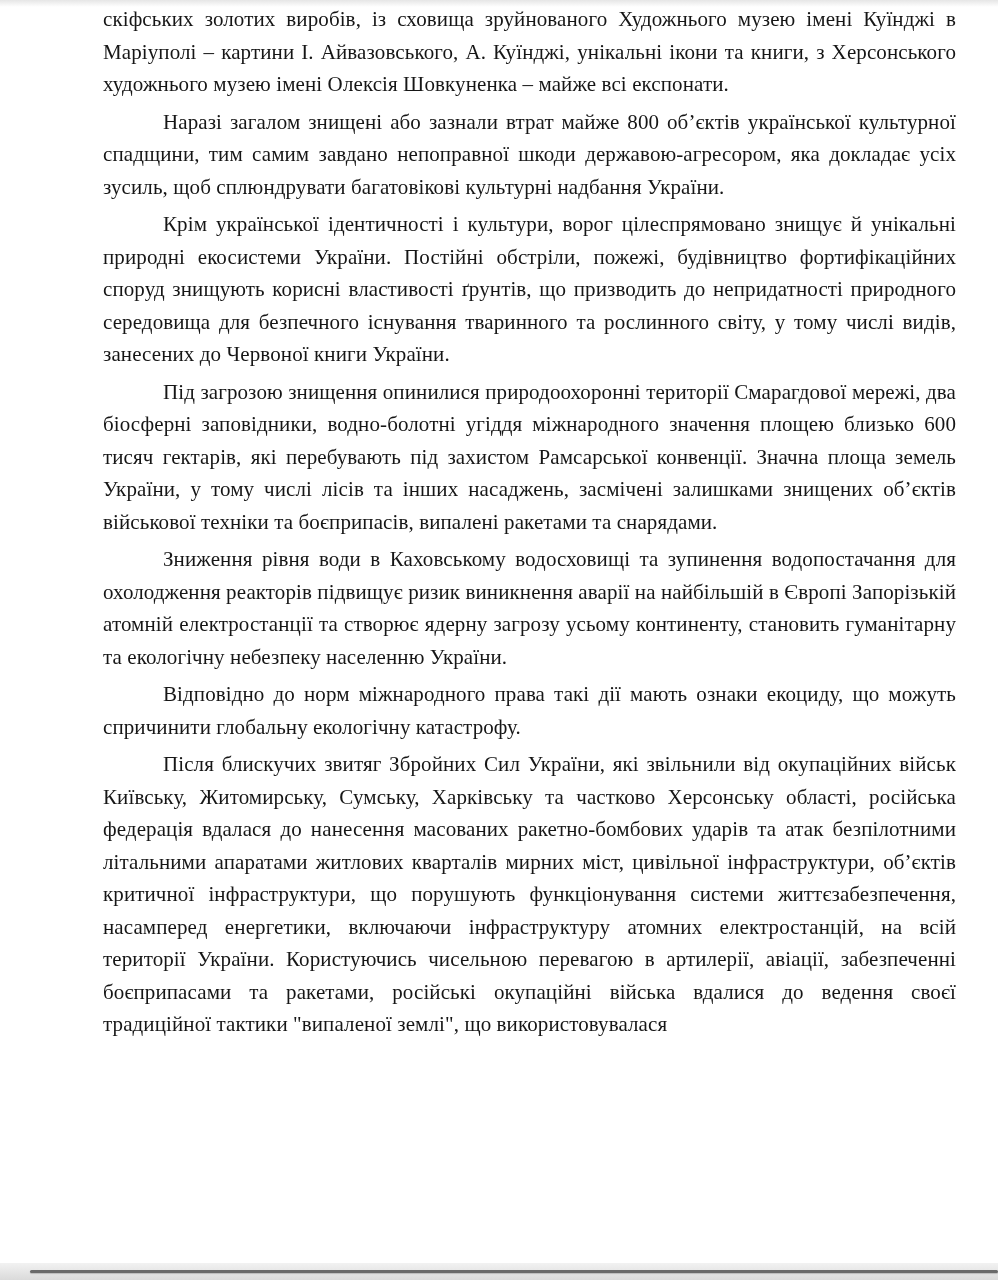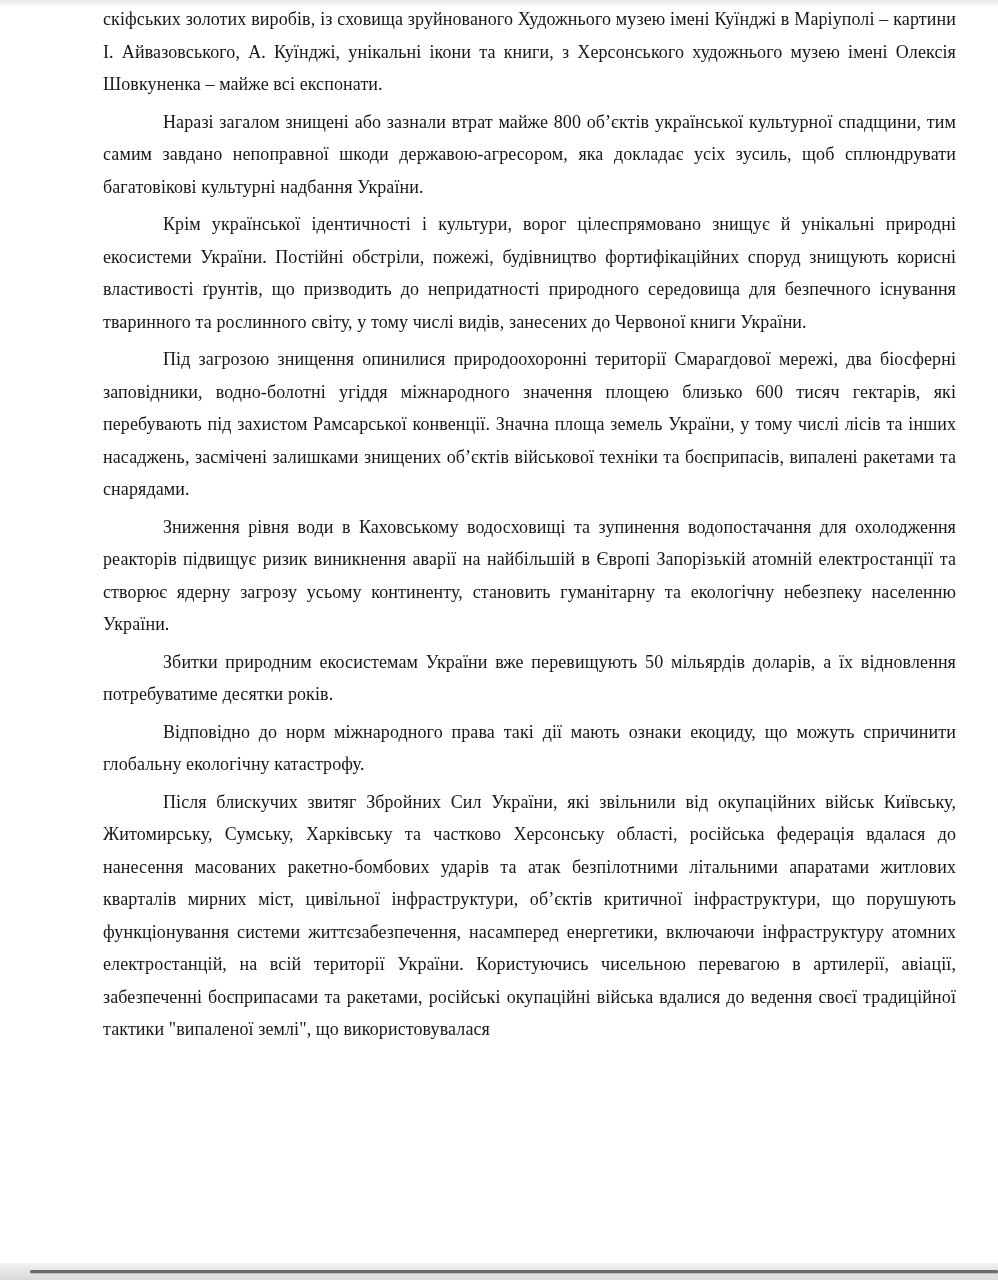--- a/index.html
+++ b/index.html
@@ -21,21 +21,21 @@
     top: 0; left: 0; right: 0;
     height: 7px;
     background: linear-gradient(#e6e6e6, #ffffff);
   }
   .text-block {
     position: absolute;
     top: 3px;
     left: 103px;
     width: 853px;
     text-align: justify;
-    font-size: 18px;
+    font-size: 21px;
     line-height: 32.5px;
     letter-spacing: 0.1px;
   }
   .text-block p {
     margin: 0 0 5px 0;
     text-indent: 60px;
   }
   .text-block p.no-indent {
     text-indent: 0;
   }
@@ -65,21 +65,20 @@
       <p class="no-indent">скіфських золотих виробів, із сховища зруйнованого Художнього музею імені Куїнджі в Маріуполі – картини І. Айвазовського, А. Куїнджі, унікальні ікони та книги, з Херсонського художнього музею імені Олексія Шовкуненка – майже всі експонати.</p>
 
       <p>Наразі загалом знищені або зазнали втрат майже 800 об’єктів української культурної спадщини, тим самим завдано непоправної шкоди державою-агресором, яка докладає усіх зусиль, щоб сплюндрувати багатовікові культурні надбання України.</p>
 
       <p>Крім української ідентичності і культури, ворог цілеспрямовано знищує й унікальні природні екосистеми України. Постійні обстріли, пожежі, будівництво фортифікаційних споруд знищують корисні властивості ґрунтів, що призводить до непридатності природного середовища для безпечного існування тваринного та рослинного світу, у тому числі видів, занесених до Червоної книги України.</p>
 
       <p>Під загрозою знищення опинилися природоохоронні території Смарагдової мережі, два біосферні заповідники, водно-болотні угіддя міжнародного значення площею близько 600 тисяч гектарів, які перебувають під захистом Рамсарської конвенції. Значна площа земель України, у тому числі лісів та інших насаджень, засмічені залишками знищених об’єктів військової техніки та боєприпасів, випалені ракетами та снарядами.</p>
 
       <p>Зниження рівня води в Каховському водосховищі та зупинення водопостачання для охолодження реакторів підвищує ризик виникнення аварії на найбільшій в Європі Запорізькій атомній електростанції та створює ядерну загрозу усьому континенту, становить гуманітарну та екологічну небезпеку населенню України.</p>
 
-      <p>Збитки природним екосистемам України вже перевищують 50 мільярдів доларів, а їх відновлення потребуватиме десятки років.</p>
 
       <p>Відповідно до норм міжнародного права такі дії мають ознаки екоциду, що можуть спричинити глобальну екологічну катастрофу.</p>
 
       <p>Після блискучих звитяг Збройних Сил України, які звільнили від окупаційних військ Київську, Житомирську, Сумську, Харківську та частково Херсонську області, російська федерація вдалася до нанесення масованих ракетно-бомбових ударів та атак безпілотними літальними апаратами житлових кварталів мирних міст, цивільної інфраструктури, об’єктів критичної інфраструктури, що порушують функціонування системи життєзабезпечення, насамперед енергетики, включаючи інфраструктуру атомних електростанцій, на всій території України. Користуючись чисельною перевагою в артилерії, авіації, забезпеченні боєприпасами та ракетами, російські окупаційні війська вдалися до ведення своєї традиційної тактики "випаленої землі", що використовувалася</p>
     </div>
 
   <div class="bottom-edge">
     <div class="bottom-edge-line"></div>
   </div>
 </div>

